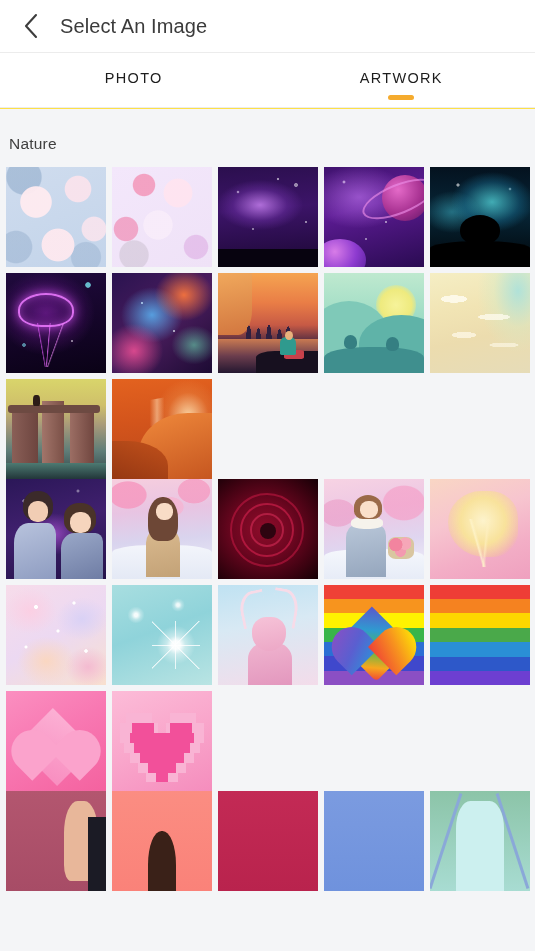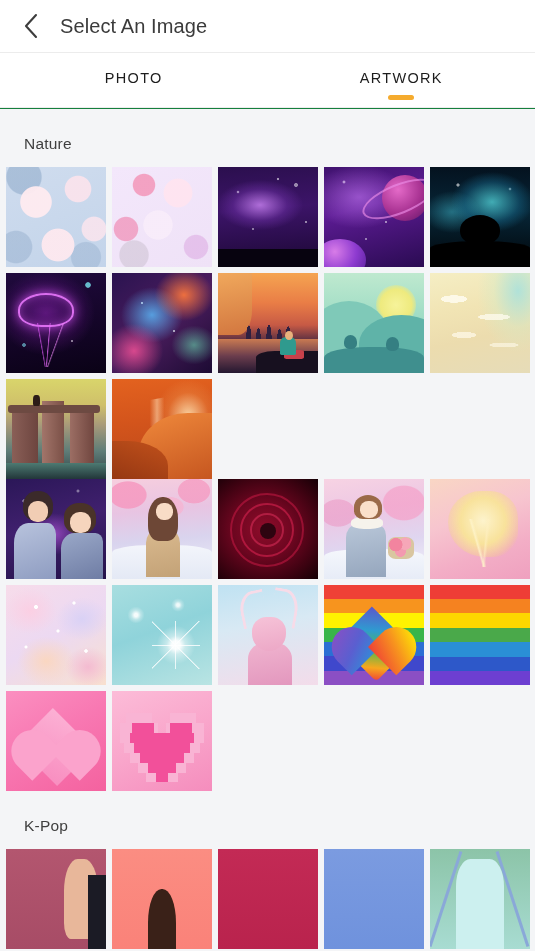--- a/index.html
+++ b/index.html
@@ -2,21 +2,21 @@
 <html><head>
 <meta charset="utf-8">
 <style>
   * { margin:0; padding:0; box-sizing:border-box; }
   html, body {
     width:535px; height:951px;
     font-family:"Liberation Sans", sans-serif;
     background:#f4f5f7;
     overflow:hidden;
   }
-  .screen { width:535px; height:951px; position:relative; overflow:hidden; background:#15803d; }
+  .screen { width:535px; height:951px; position:relative; overflow:hidden; background:#fde047; }
 
   
   .appbar {
     height:53px; background:#ffffff;
     display:flex; align-items:center;
     padding-left:14px;
     border-bottom:1px solid #ececec;
   }
   .back-btn {
     width:34px; height:34px;
@@ -47,21 +47,21 @@
   .tab .indicator {
     width:26px; height:5px; border-radius:3px;
     background:transparent; margin-top:9px;
   }
   .tab.active .indicator { background:#f5ab2e; }
 
   
   .content { position:absolute; top:109px; left:0; right:0; bottom:0; overflow:hidden; background:#f4f5f7; }
   .section-title {
     font-size:15.5px; color:#3f3f3f; letter-spacing:.2px;
-    padding:26px 0 14px 24px;
+    padding:26px 0 14px 9px;
   }
   .grid {
     display:flex; flex-wrap:wrap;
     gap:6px;
     padding-left:6px;
     width:541px;
   }
   .tile {
     width:100px; height:100px;
     overflow:hidden; position:relative;
@@ -720,21 +720,20 @@
           <div class="px" style="left:34%;top:72%;width:32%;height:10%"></div>
           <div class="px pxl" style="left:26%;top:72%;width:10%;height:10%"></div>
           <div class="px pxl" style="left:64%;top:72%;width:10%;height:10%"></div>
           <div class="px" style="left:42%;top:82%;width:16%;height:9%"></div>
           <div class="px pxl" style="left:34%;top:82%;width:10%;height:9%"></div>
           <div class="px pxl" style="left:56%;top:82%;width:10%;height:9%"></div>
         </div>
       </div>
     </div>
 
-    <div class="section-title">K-Pop</div>
     <div class="grid">
       <div class="tile">
           <div class="art kp1">
             <div class="hand"></div>
             <div class="dark"></div>
           </div>
         </div>
       <div class="tile">
           <div class="art kp2">
             <div class="hair"></div>

